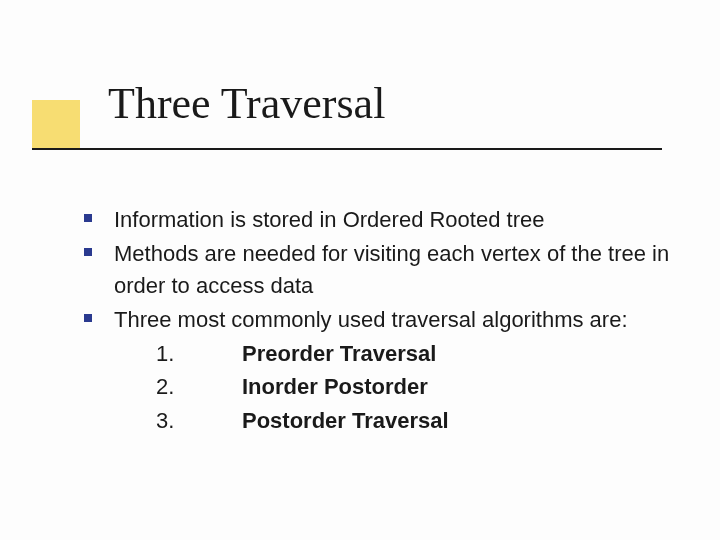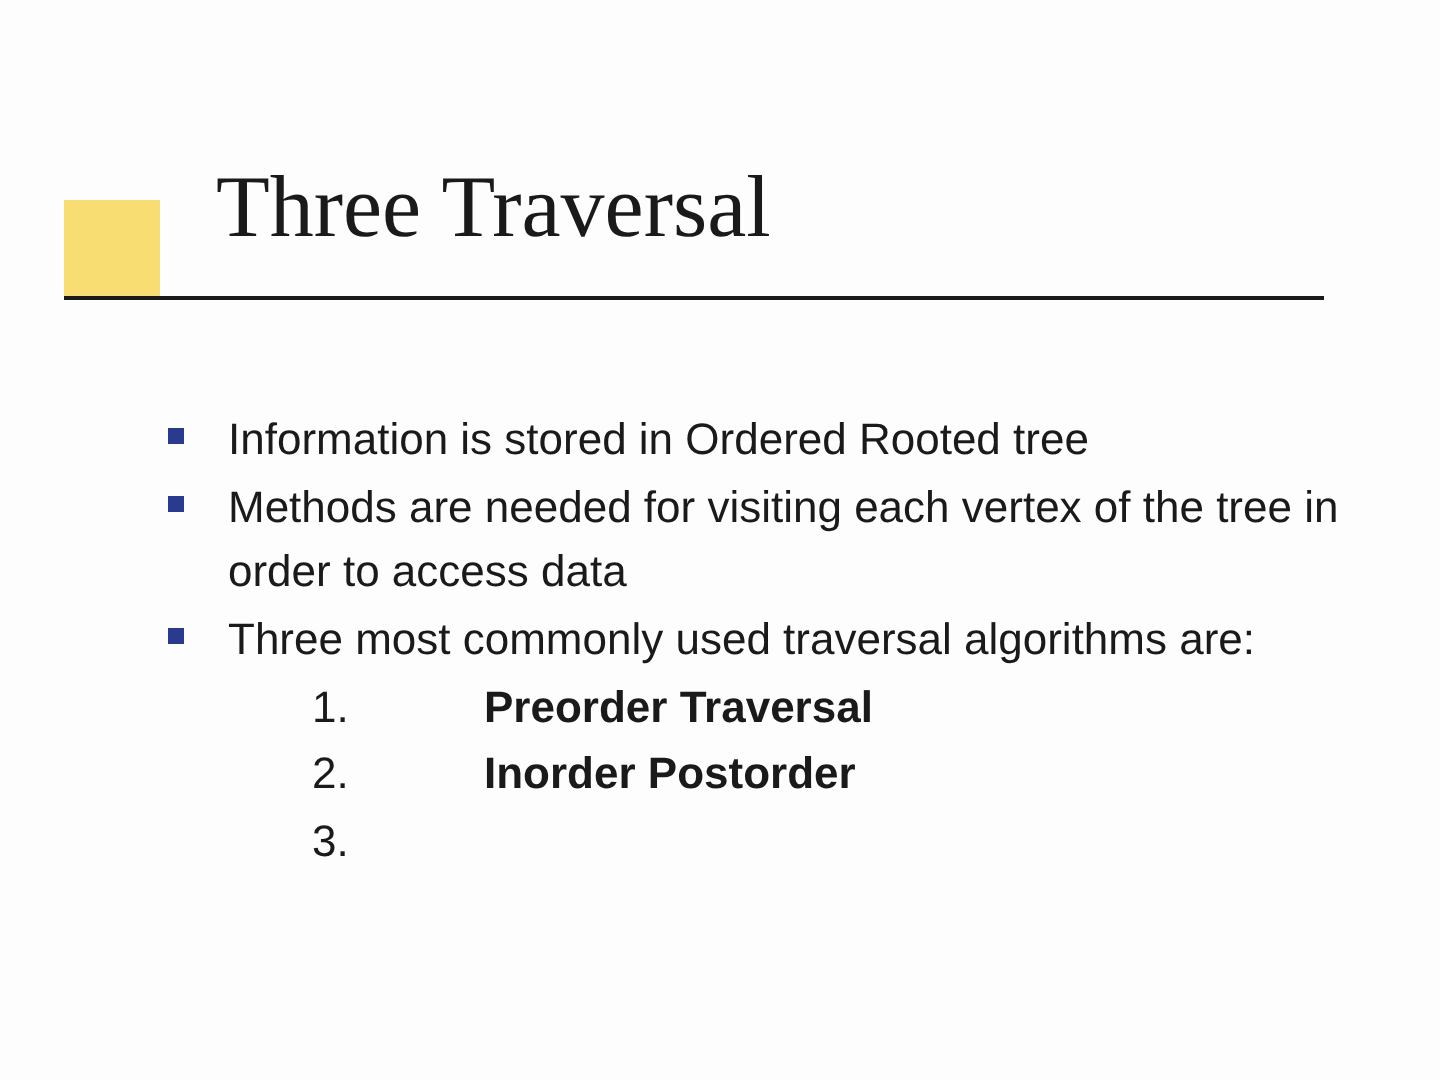--- a/index.html
+++ b/index.html
@@ -103,17 +103,18 @@
       <div class="numrow">
         <span class="num">1.</span>
         <span class="numtext">Preorder Traversal</span>
       </div>
       <div class="numrow">
         <span class="num">2.</span>
         <span class="numtext">Inorder Postorder</span>
       </div>
       <div class="numrow">
         <span class="num">3.</span>
+        <span class="numtext">Postorder Traversal</span>
       </div>
     </div>
 
   </div>
 </div>
 
 </body></html>

